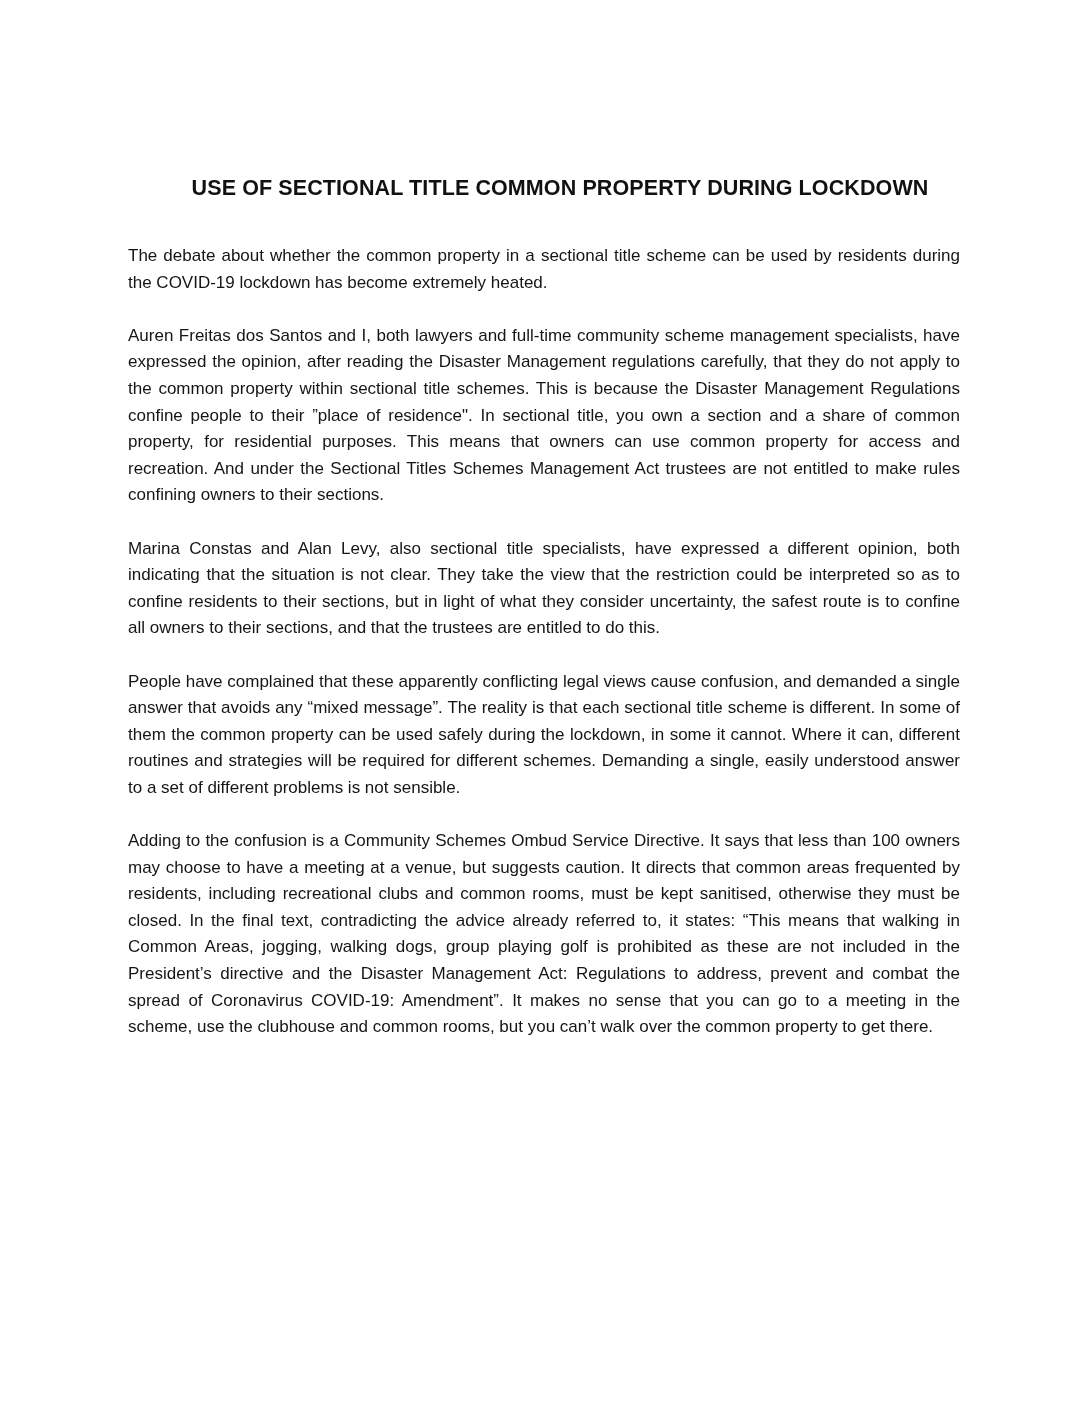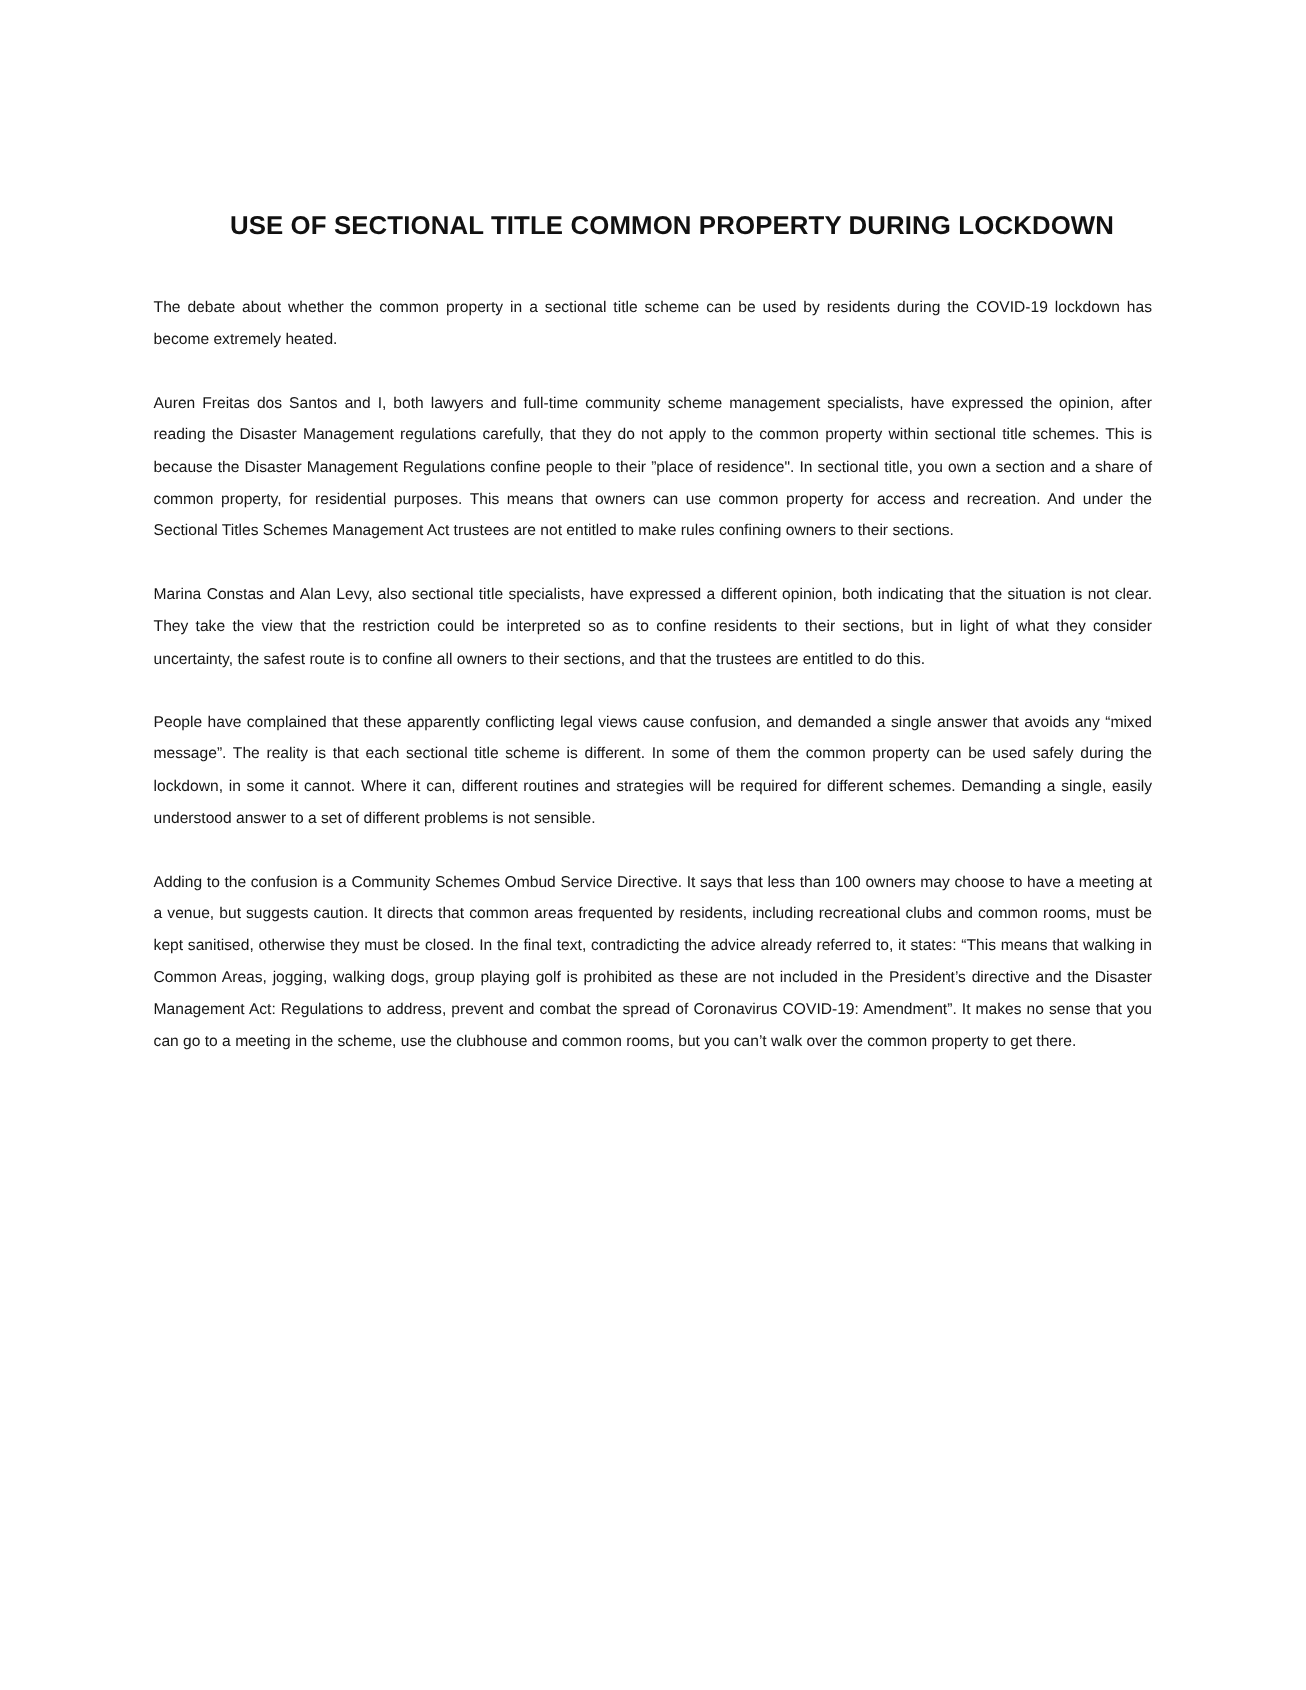--- a/index.html
+++ b/index.html
@@ -11,21 +11,21 @@
   .title {
     position: absolute; left: 0; top: 160px; width: 1088px; margin: 16px;
     text-align: center;
     font-family: "Liberation Sans", sans-serif;
     font-weight: bold; font-size: 21.5px; letter-spacing: 0.1px;
     color: #111111;
   }
   .body {
     position: absolute; left: 128px; top: 243px; width: 832px;
     font-family: "Liberation Sans", sans-serif;
-    font-size: 13px; line-height: 26.6px;
+    font-size: 17px; line-height: 26.6px;
     text-align: justify; color: #151515;
   }
   .body p { margin: 0 0 26.6px 0; }
 </style>
 </head>
 <body>
 
 <div class="page">
   <h1 class="title">USE OF SECTIONAL TITLE COMMON PROPERTY DURING LOCKDOWN</h1>
   <div class="body">

